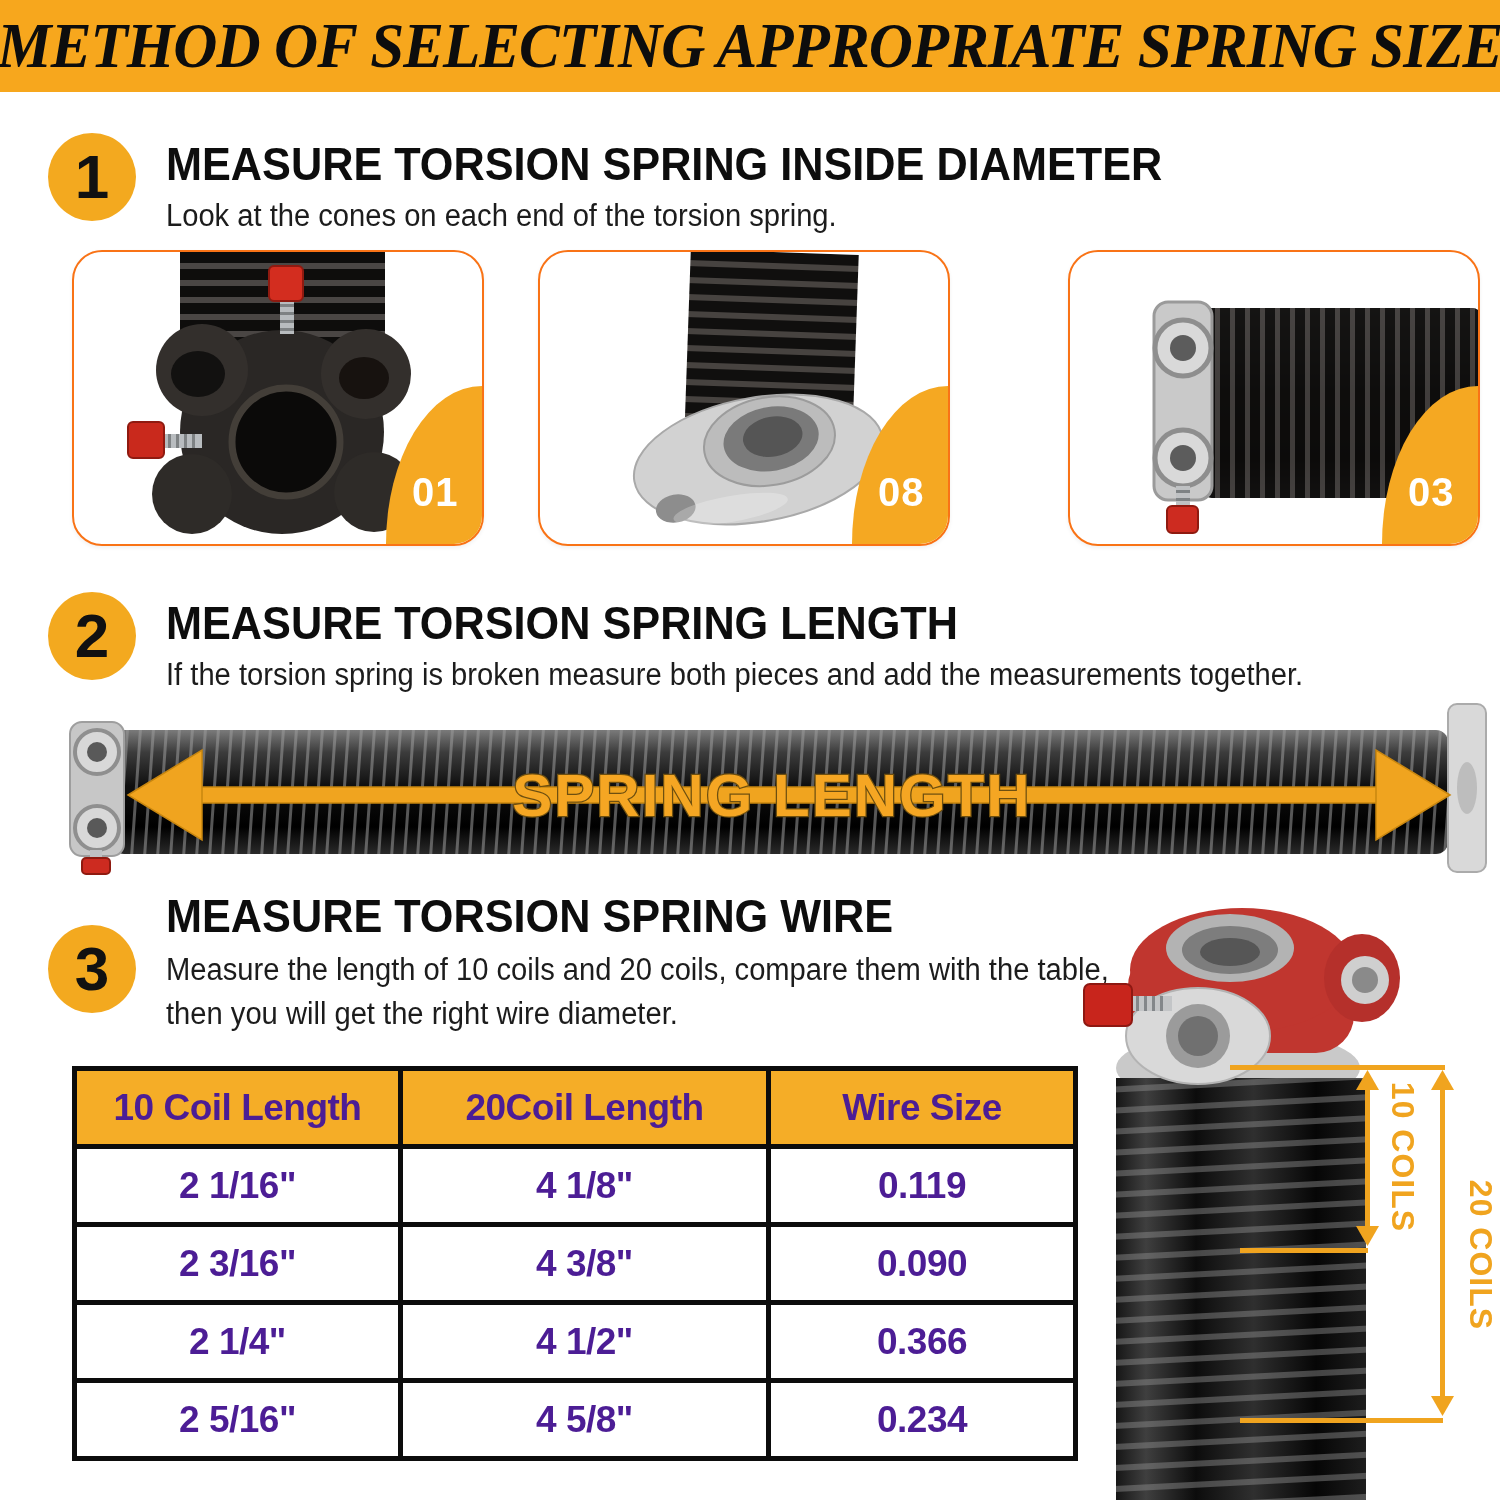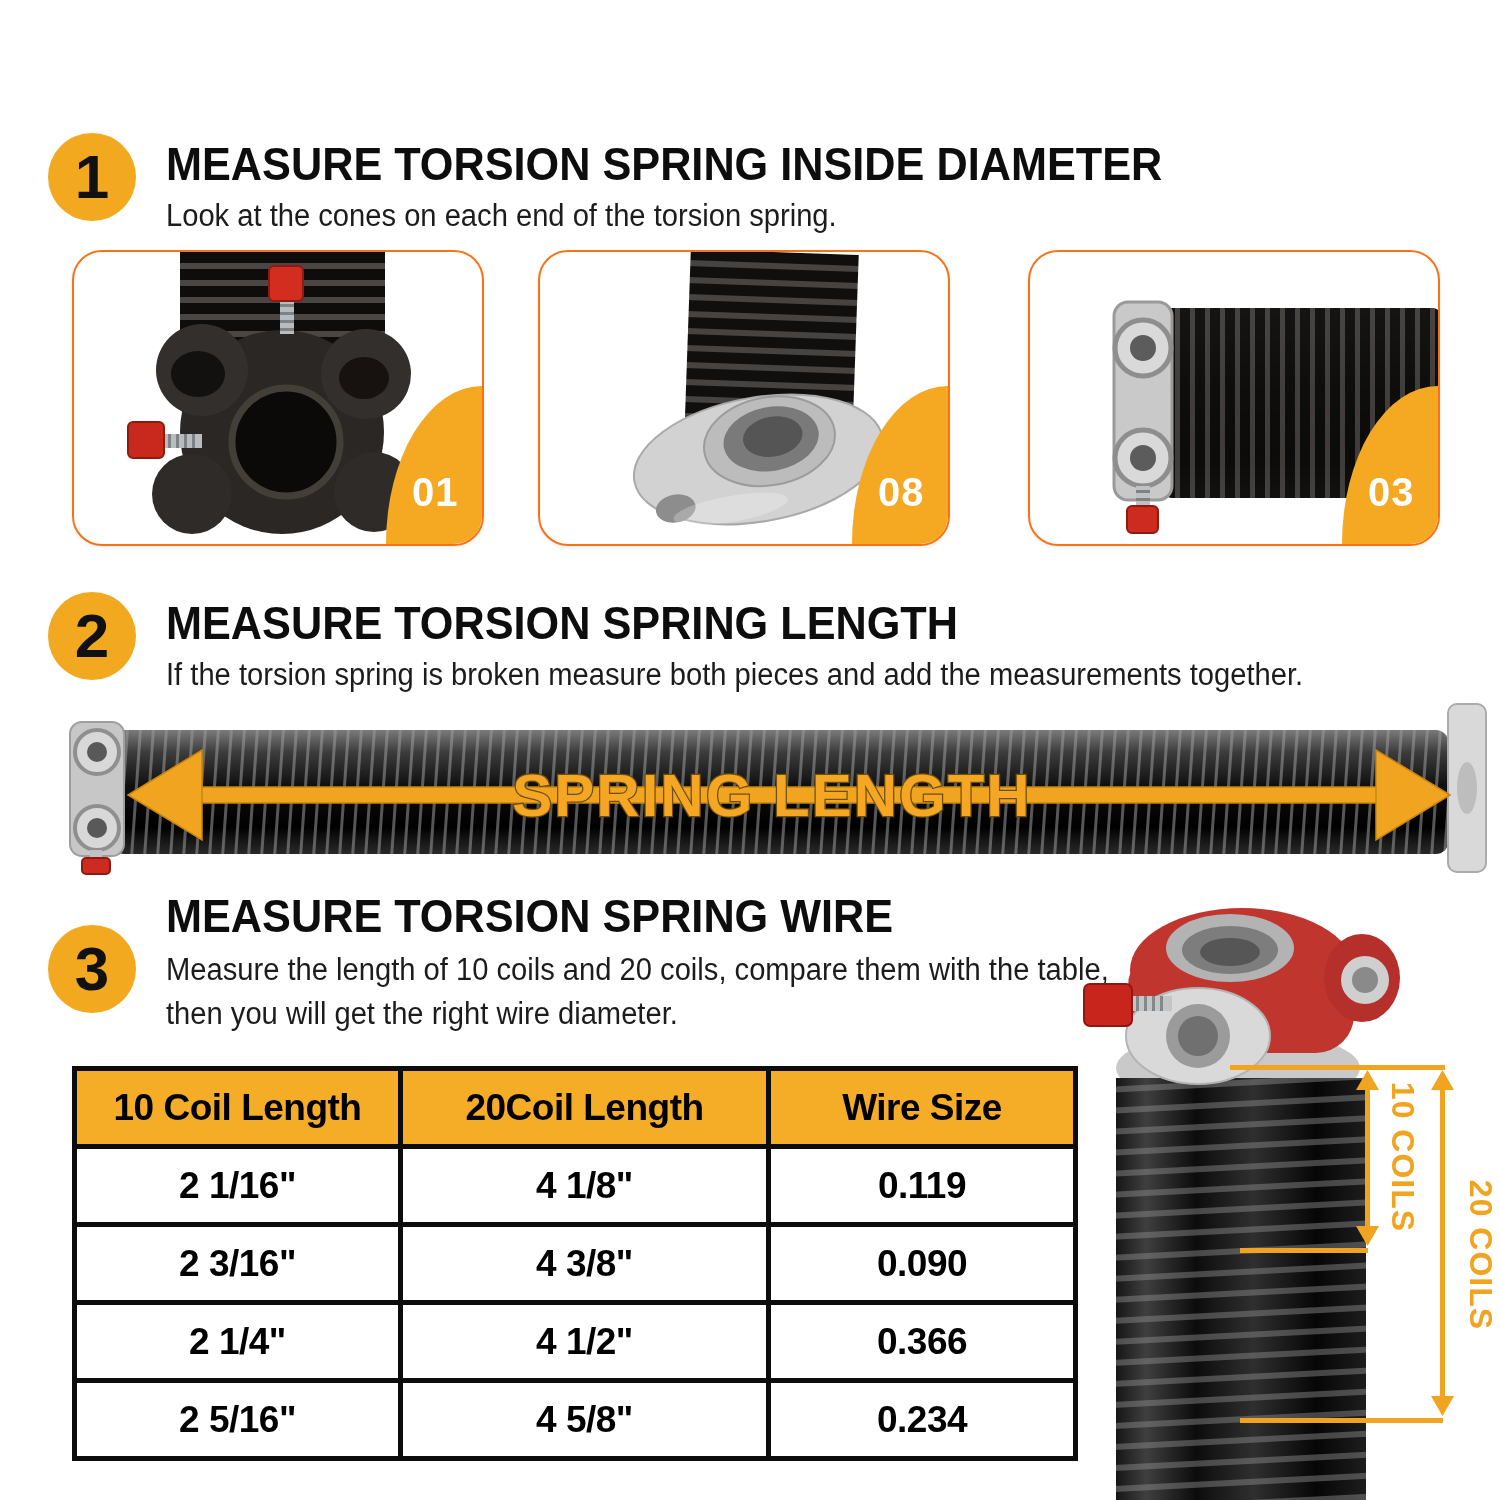--- a/index.html
+++ b/index.html
@@ -31,47 +31,50 @@
   #step2-title  { left:166px; top:595px; }
   #step2-desc   { left:166px; top:657px; white-space:nowrap; }
   #step3-circle { left:48px; top:925px; }
   #step3-title  { left:166px; top:888px; }
   #step3-desc   { left:166px; top:948px; width:1020px; line-height:1.42; }
 
   
   .card { position:absolute; top:250px; height:296px; width:412px; background:#fff;
           border:2px solid #f97316; border-radius:30px; overflow:hidden;
           box-shadow:0 2px 4px rgba(0,0,0,0.06); }
-  #card1 { left:72px; } #card2 { left:538px; } #card3 { left:1028px; }
+  #card1 { left:72px; } #card2 { left:538px; } #card3 { left:1068px; }
   .card svg { position:absolute; left:0; top:0; }
   .badge { position:absolute; right:0; bottom:0; width:96px; height:158px;
            background:#F5A822; border-top-left-radius:100% 100%; }
   .badge span { position:absolute; left:26px; top:84px; color:#ffffff;
                 font-size:40px; font-weight:bold; letter-spacing:1px; }
 
   
   .long-spring { position:absolute; left:50px; top:700px; width:1445px; height:178px; }
 
   
   .size-table { position:absolute; left:72px; top:1066px; border-collapse:collapse;
                 background:#fff; }
   .size-table th, .size-table td { border:5px solid #0c0c0c; text-align:center;
-                font-weight:bold; color:#000000; letter-spacing:-0.5px; }
+                font-weight:bold; color:#4c1d95; letter-spacing:-0.5px; }
   .size-table th { background:#F5AD27; font-size:37px; height:78px; }
   .size-table td { background:#ffffff; font-size:37px; height:78px; }
   .col1 { width:326px; } .col2 { width:368px; } .col3 { width:307px; }
 
   
   .vert-spring { position:absolute; left:1080px; top:878px; width:420px; height:622px; }
 </style>
 </head>
 <body>
 
 <div class="page">
 
+  <header class="banner">
+    <span class="banner-text">METHOD OF SELECTING APPROPRIATE SPRING SIZE</span>
+  </header>
 
   <div class="step-circle" id="step1-circle">
     <span>1</span>
   </div>
   <h2 class="step-title" id="step1-title">MEASURE TORSION SPRING INSIDE DIAMETER</h2>
   <p class="step-desc" id="step1-desc">Look at the cones on each end of the torsion spring.</p>
 
   <figure class="card" id="card1">
     <svg width="412" height="296" viewBox="0 0 412 296">
       <defs>

